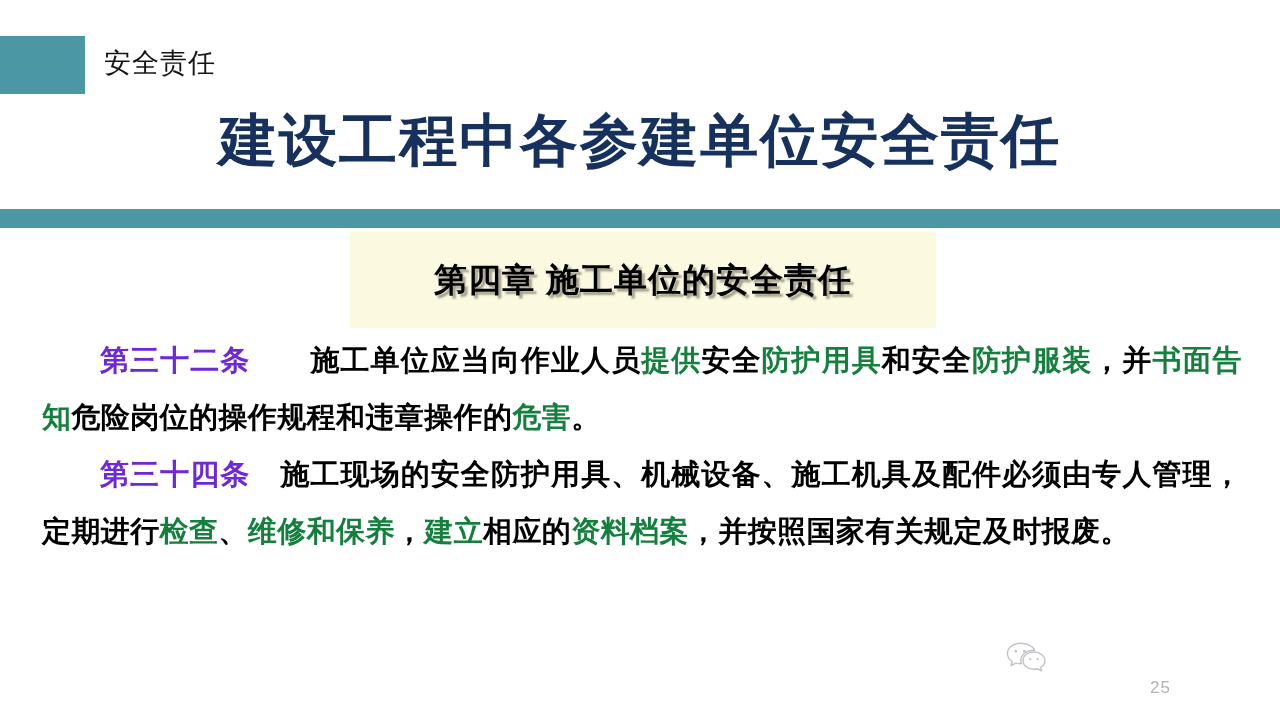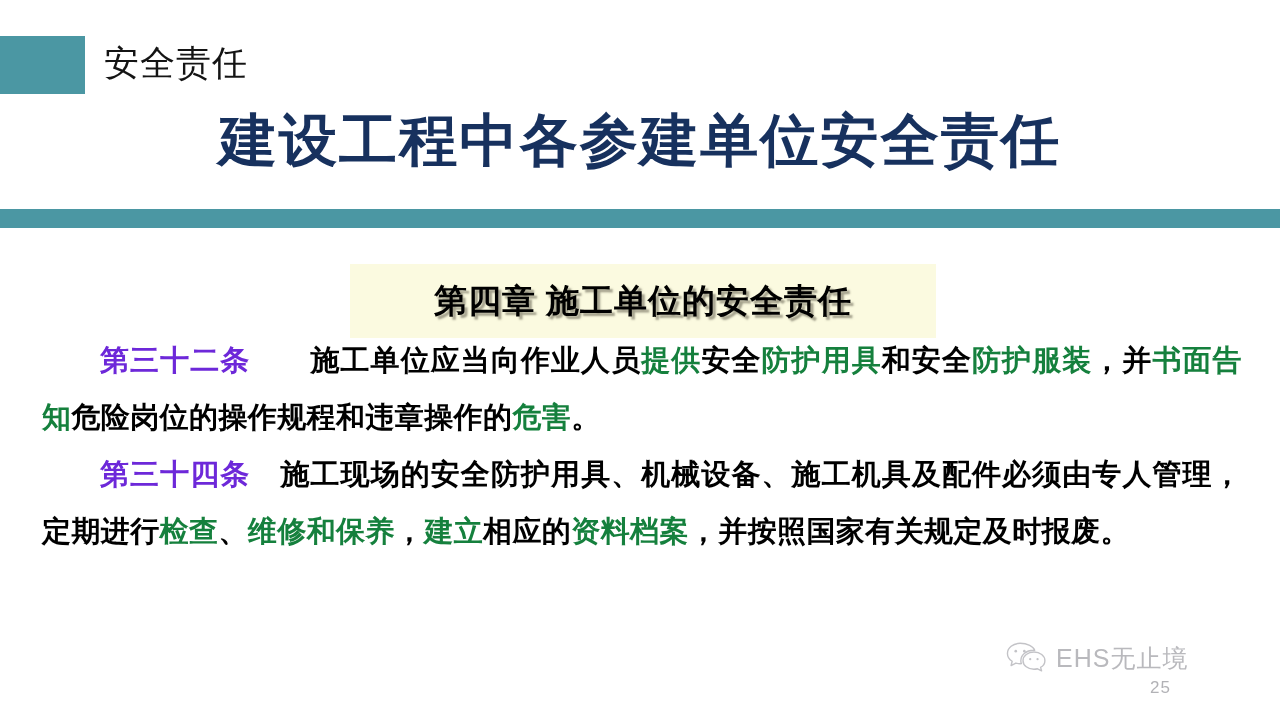--- a/index.html
+++ b/index.html
@@ -38,21 +38,21 @@
     left: 0;
     top: 0;
     width: 85px;
     height: 58px;
     background: #4b97a3;
   }
   .kicker-text {
     position: absolute;
     left: 104px;
     top: -2px;
-    font-size: 35px;
+    font-size: 27px;
     line-height: 58px;
     color: #141414;
     font-weight: 400;
     letter-spacing: 1px;
     white-space: nowrap;
   }
 
   .main-title {
     position: absolute;
     left: 0;
@@ -76,26 +76,25 @@
     height: 19px;
     background: #4b97a3;
   }
 
   
   .chapter-banner {
     position: absolute;
     left: 350px;
     top: 232px;
     width: 586px;
-    height: 74px;
+    height: 96px;
     background: #fbfae0;
     display: flex;
     align-items: center;
     justify-content: center;
-    margin-top: 32px;
   }
   .chapter-banner-text {
     font-size: 33px;
     font-weight: bold;
     color: #000000;
     letter-spacing: 1px;
     white-space: nowrap;
     text-shadow: 3px 3px 2px rgba(90, 85, 70, 0.55);
   }
 
@@ -179,18 +178,17 @@
     <span>
       <svg class="wechat-icon" viewBox="0 0 48 40" fill="none" stroke="#c3c3c7" stroke-width="1.6" stroke-linejoin="round" stroke-linecap="round">
         <path d="M17.2 3.2C9.2 3.2 2.8 8.4 2.8 14.8c0 3.6 2.1 6.8 5.4 8.9L7 28.6l5.4-2.8c1.5.4 3.1.7 4.8.7.5 0 1 0 1.5-.1-.4-1.1-.6-2.2-.6-3.4 0-6.6 6.4-11.9 14.3-11.9.5 0 1 0 1.5.1C32.6 6.9 25.6 3.2 17.2 3.2z"></path>
         <circle cx="12.3" cy="12.2" r="1.5" fill="#c3c3c7" stroke="none"></circle>
         <circle cx="22.1" cy="12.2" r="1.5" fill="#c3c3c7" stroke="none"></circle>
         <path d="M45.6 23c0-5.4-5.6-9.8-12.5-9.8S20.6 17.6 20.6 23c0 5.5 5.6 9.9 12.5 9.9 1.4 0 2.8-.2 4.1-.6l4.6 2.4-1.1-4c3.1-1.8 4.9-4.6 4.9-7.7z" fill="#ffffff"></path>
         <circle cx="28.8" cy="21.3" r="1.3" fill="#c3c3c7" stroke="none"></circle>
         <circle cx="37.2" cy="21.3" r="1.3" fill="#c3c3c7" stroke="none"></circle>
       </svg>
     </span>
-    <span class="watermark-text">EHS无止境</span>
   </div>
 
   <div class="page-number">25</div>
 
 </div>
 
 </body></html>

